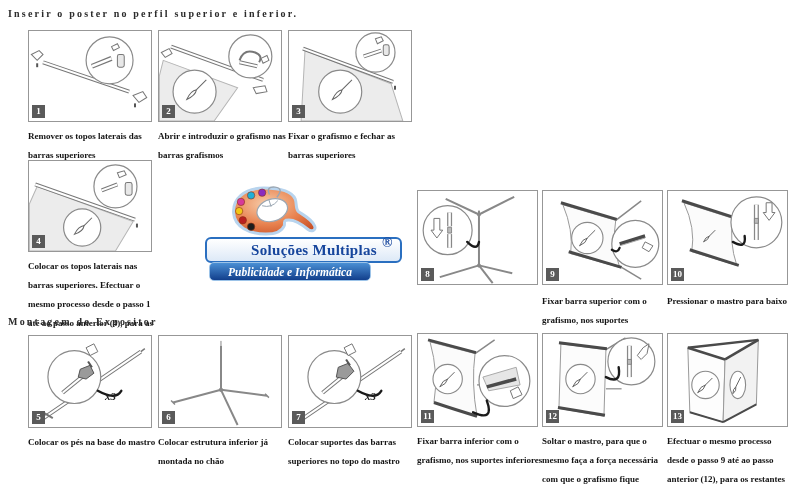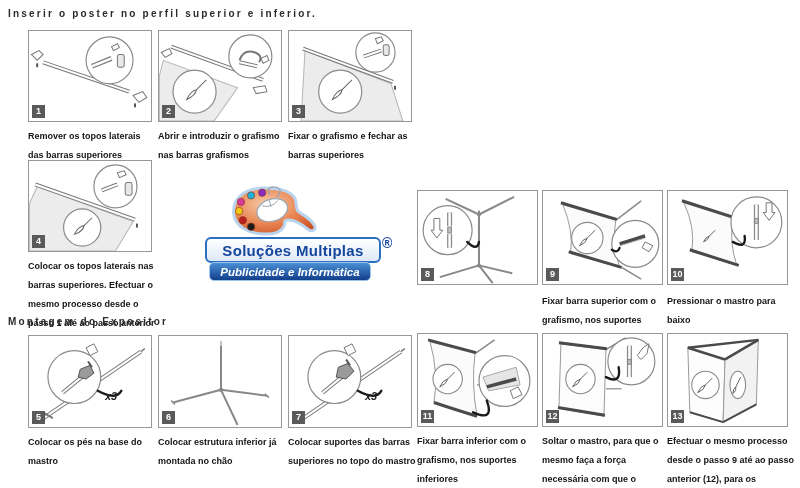--- a/index.html
+++ b/index.html
@@ -1,30 +1,30 @@
 <!DOCTYPE html>
 <html><head>
 <meta charset="utf-8">
 <style>
   html,body{margin:0;padding:0;background:#fff;}
   #page{position:relative;width:800px;height:488px;background:#fff;overflow:hidden;
-        font-family:Liberation Sans, sans-serif;}
+        font-family:Liberation Serif, serif;}
   .h{position:absolute;font-size:10px;font-weight:bold;letter-spacing:2.2px;color:#2b2b2b;white-space:nowrap;}
   .box{position:absolute;border:1px solid #979797;background:#fff;box-sizing:border-box;}
   .box svg{display:block;width:100%;height:100%;}
   .num{position:absolute;left:3px;bottom:3px;width:13px;height:13px;background:#5a5a5a;color:#fff;
        font-size:9px;font-weight:bold;display:flex;align-items:center;justify-content:center;line-height:1;}
   .cap{position:absolute;font-size:9px;line-height:19px;font-weight:bold;color:#141414;}
   .x3{position:absolute;font-size:11px;font-weight:bold;color:#222;font-style:italic;margin-top:48px;}
   
   #logo{position:absolute;left:205px;top:186px;width:195px;height:94px;}
   #logo .palette{position:absolute;left:24px;top:0;width:92px;height:52px;}
   #logo .b1{position:absolute;left:0;top:51px;width:172px;height:22px;border:2px solid #2a6fc0;border-radius:6px;
             background:linear-gradient(#ffffff,#dde9f7);display:flex;align-items:center;justify-content:center;
-            font-size:15px;font-weight:bold;color:#16459c;letter-spacing:.3px;}
+            font-size:15px;font-weight:bold;color:#16459c;letter-spacing:.3px;padding-left:21px;}
   #logo .reg{position:absolute;left:177px;top:49px;font-size:14px;font-weight:bold;color:#16459c;}
   #logo .b2{position:absolute;left:4px;top:76px;width:160px;height:17px;border:1px solid #9cc3e8;border-radius:5px;
             background:linear-gradient(#4a8fd4,#123f8c);display:flex;align-items:center;justify-content:center;
             font-size:11.5px;font-weight:bold;font-style:italic;color:#fff;}
   svg line,svg path,svg polygon,svg polyline,svg circle,svg rect,svg ellipse{vector-effect:non-scaling-stroke;}
 </style>
 </head>
 <body>
 
 <div id="page">

